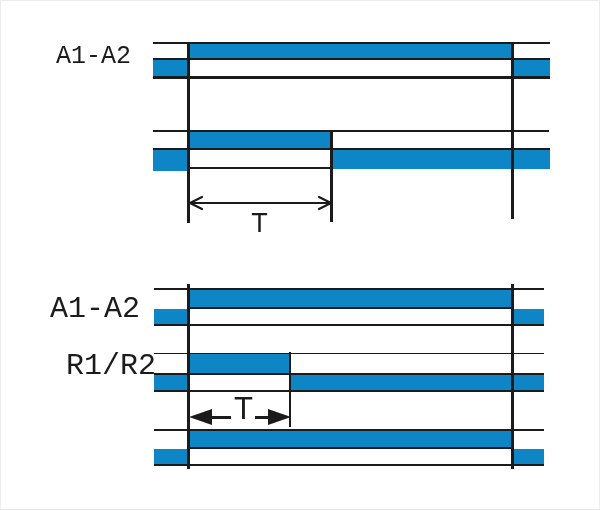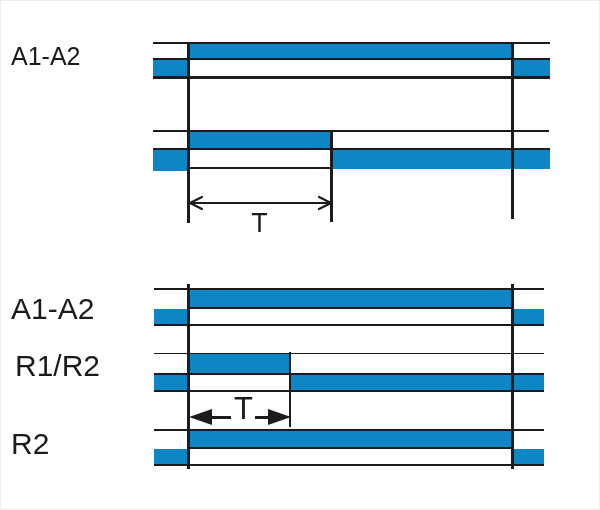--- a/index.html
+++ b/index.html
@@ -7,21 +7,21 @@
     position:relative; width:600px; height:510px;
     background:#ffffff; overflow:hidden;
     font-family:"Liberation Sans", sans-serif;
     box-sizing:border-box; border:1px solid #ececec;
   }
   .layer { position:absolute; inset:0; }
   .bar { position:absolute; background:var(--blue,#0e86c6); }
   .hl  { position:absolute; background:var(--ink,#1b1b1b); }
   .vl  { position:absolute; width:2.5px; background:var(--ink,#1b1b1b); }
   .lbl { position:absolute; color:var(--ink,#1b1b1b); line-height:1; white-space:nowrap; }
-  .lbl.right { text-align:left; }
+  .lbl.right { text-align:right;font-family:Liberation Mono, monospace; }
   .lbl.center { text-align:center; }
   .f25 { font-size:25px; }
   .f27 { font-size:27px; }
   .f30 { font-size:30px; }
   .f31 { font-size:31px; }
   .tri { position:absolute; width:0; height:0; }
   .tri.left  { border-top:8.5px solid transparent; border-bottom:8.5px solid transparent; border-right:23px solid var(--ink,#1b1b1b); }
   .tri.right { border-top:8.5px solid transparent; border-bottom:8.5px solid transparent; border-left:23px solid var(--ink,#1b1b1b); }
   svg.head { position:absolute; overflow:visible; }
   svg.head polyline { fill:none; stroke:var(--ink,#1b1b1b); stroke-width:2.2; stroke-linecap:round; stroke-linejoin:round; }
@@ -89,17 +89,16 @@
     <div class="vl" style="left:288px; top:351px; height:75px; width:2px;"></div>
     <div class="vl" style="left:510px; top:283px; height:185px;"></div>
 
     <div class="tri left" style="left:188px; top:408px;"></div>
     <div class="tri right" style="left:267px; top:408px;"></div>
     <div class="hl" style="left:209px; top:415px; width:21px; height:2.5px;"></div>
     <div class="hl" style="left:254px; top:415px; width:15px; height:2.5px;"></div>
     <div class="lbl center f31" style="left:222px; top:392px; width:41px;">T</div>
 
     <div class="lbl right f30" style="left:10px; top:293px; width:129px;">A1-A2</div>
-    <div class="lbl right f30" style="left:14px; top:350px; width:129px;">R1/R2</div>
-    <div class="lbl right f30" style="left:10px; top:428px; width:129px;">R2</div>
+    <div class="lbl right f30" style="left:26px; top:350px; width:129px;">R1/R2</div>
   </div>
 
 </div>
 
 </body></html>

